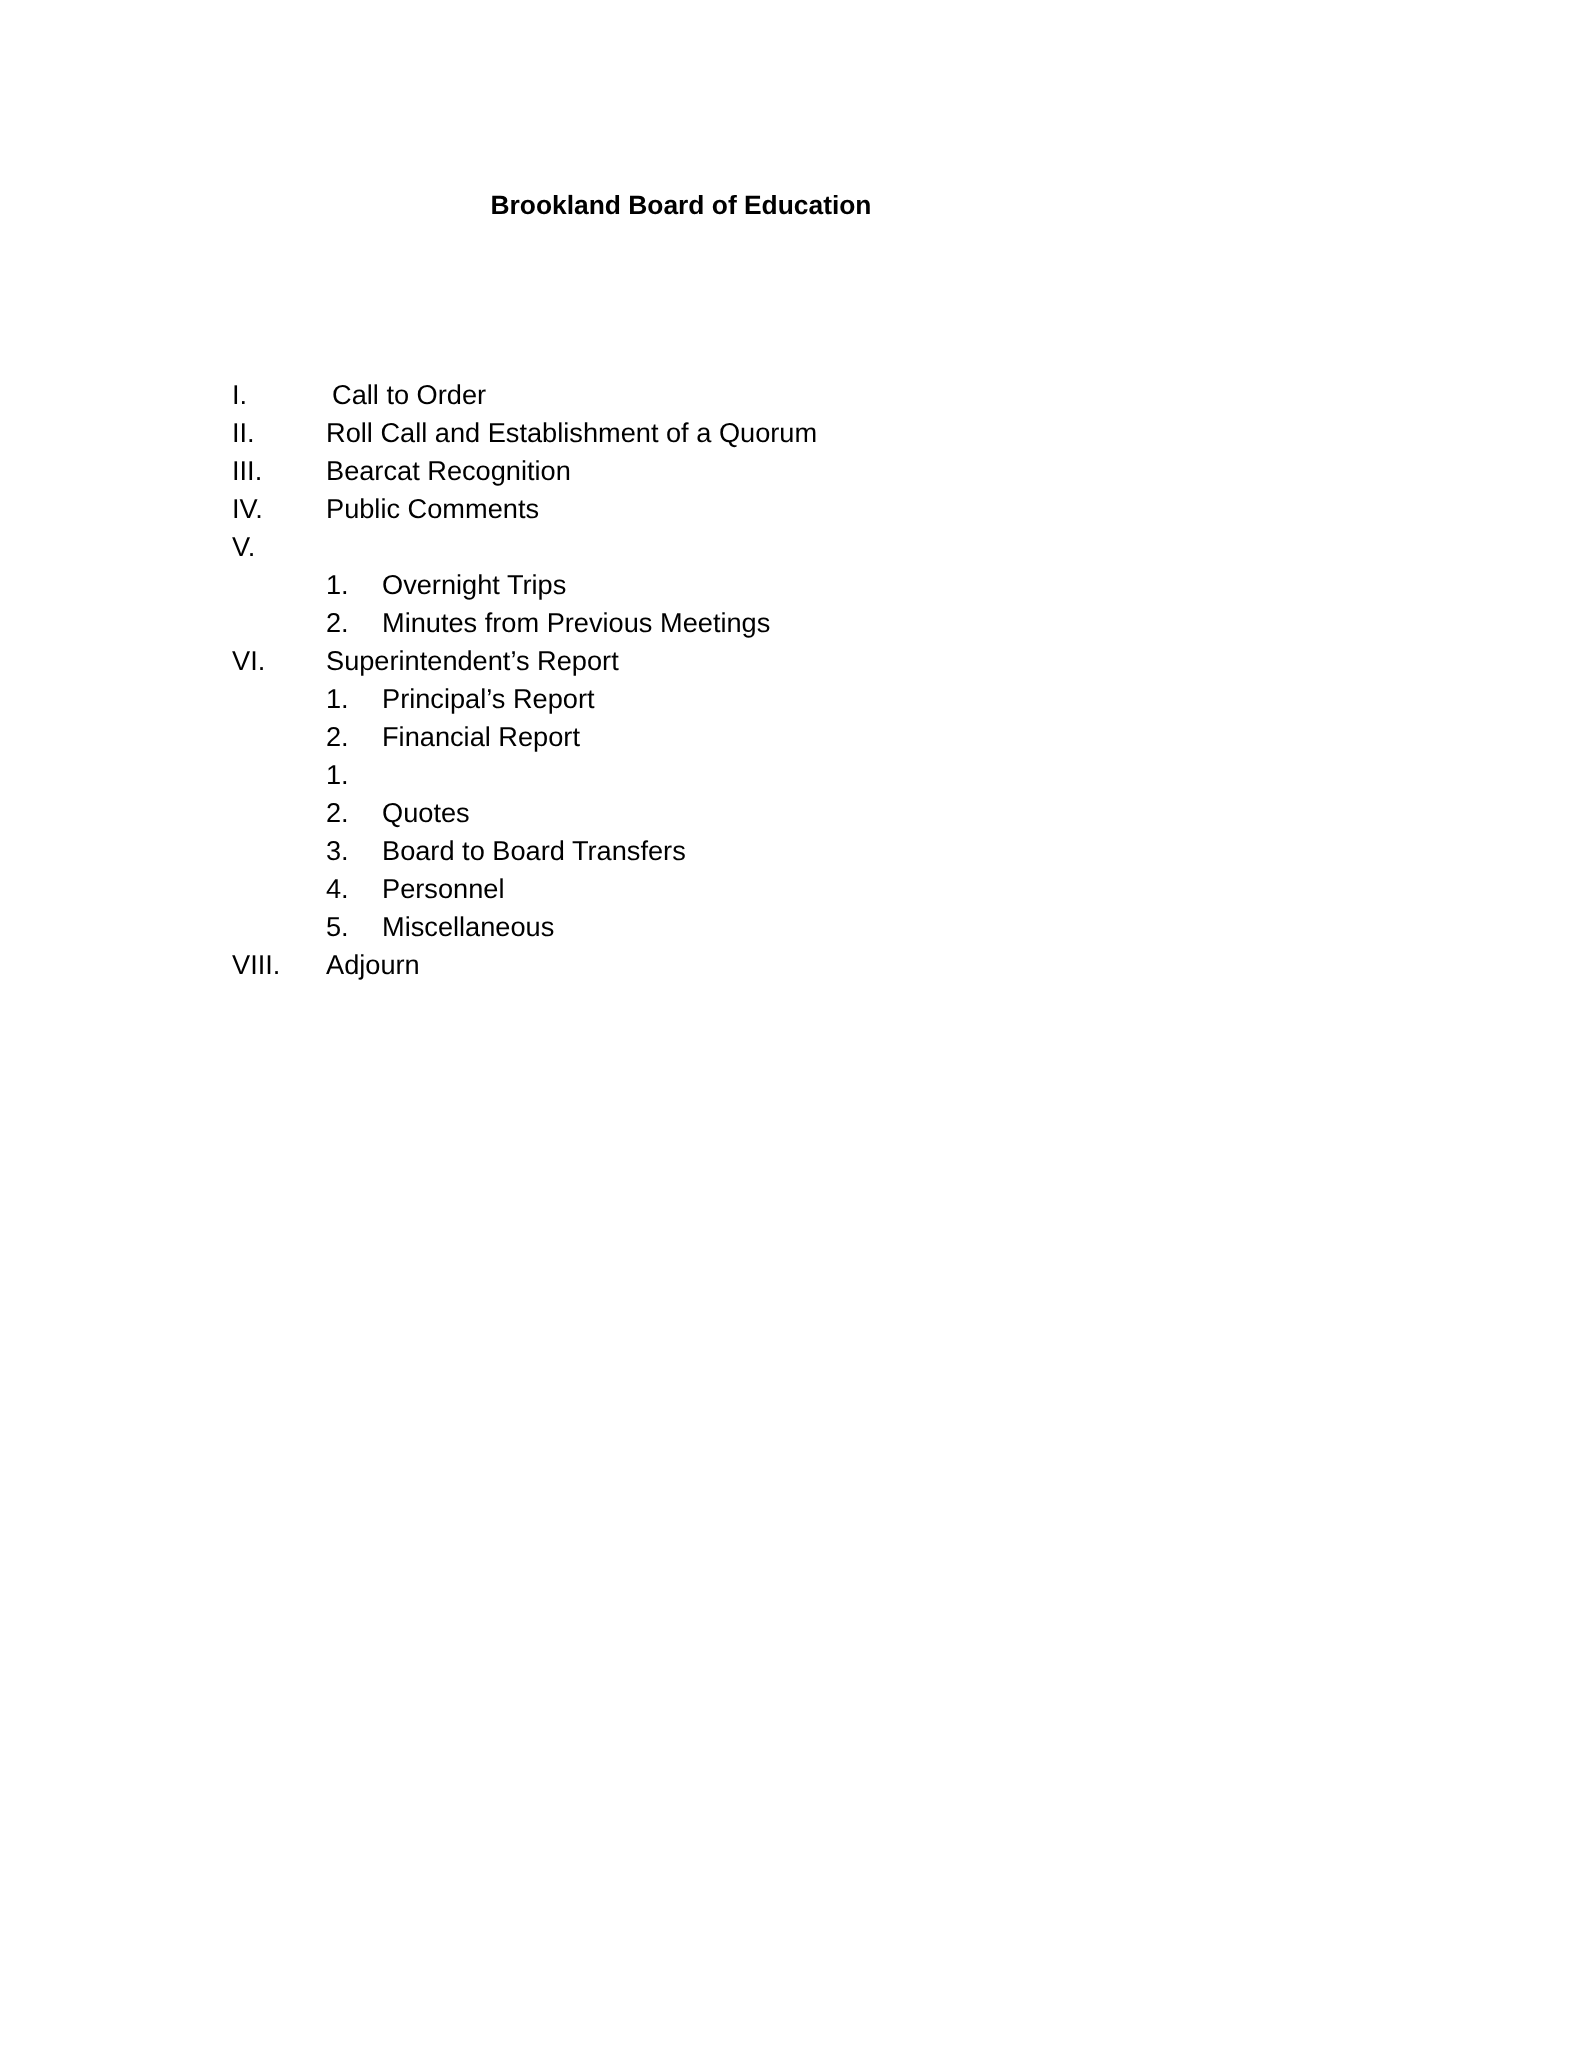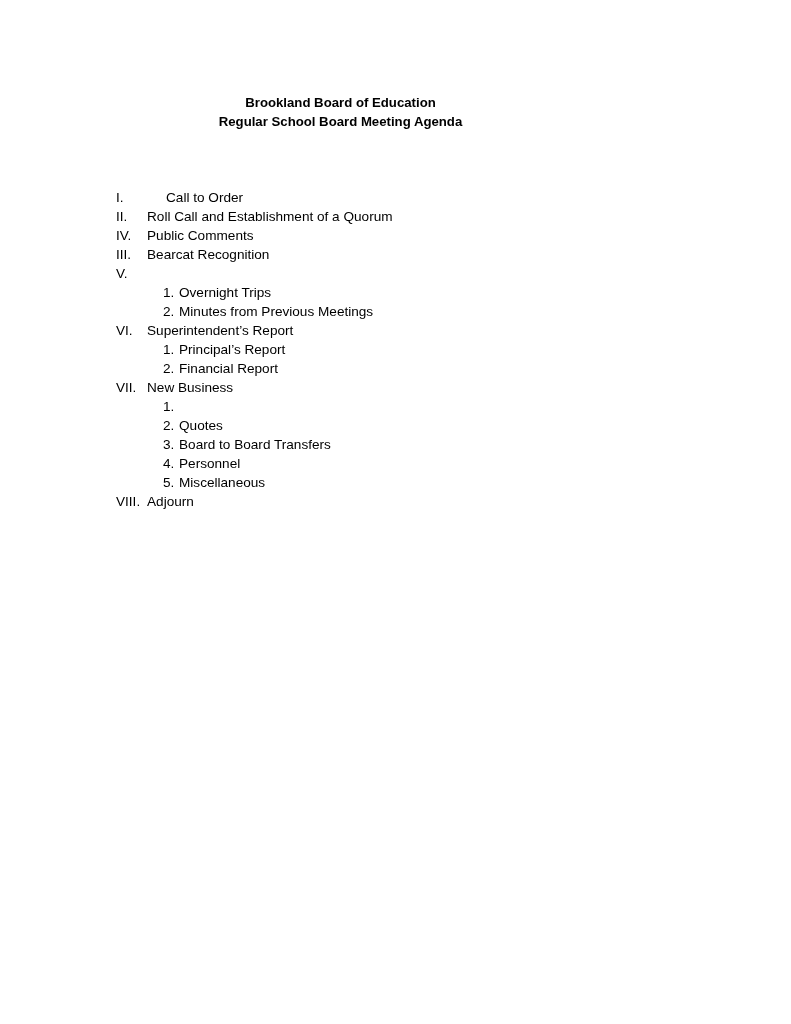--- a/index.html
+++ b/index.html
@@ -5,50 +5,49 @@
   html, body { margin: 0; padding: 0; background: #ffffff; }
   body { width: 791px; height: 1024px; position: relative; overflow: hidden;
          font-family: "Liberation Sans", "DejaVu Sans", sans-serif; color: #000; }
   .page { position: absolute; left: 0; top: 0; width: 791px; height: 1024px; background: #fff; }
   .header { position: absolute; top: 93px; left: 0; width: 681px; text-align: center;
             font-weight: bold; font-size: 13.2px; line-height: 19px; }
   .header div { height: 19px; }
   .agenda { position: absolute; top: 188px; left: 0; width: 791px; font-size: 13.6px; line-height: 19px; }
   .row { position: relative; height: 19px; white-space: nowrap; }
   .num { position: absolute; left: 116px; }
-  .txt { position: absolute; left: 147px; }
+  .txt { position: absolute; left: 163px; }
   .txt.first { left: 166px; }
   .subnum { position: absolute; left: 163px; }
-  .subtxt { position: absolute; left: 179px; }
+  .subtxt { position: absolute; left: 191px; }
 </style>
 </head>
 <body>
 
 <div class="page">
   <div class="header">
     <div>Brookland Board of Education</div>
-    <div>Regular School Board Meeting Agenda</div>
   </div>
 
   <div class="agenda">
     <div class="row">
       <span class="num">I.</span>
       <span class="txt first">Call to Order</span>
     </div>
     <div class="row">
       <span class="num">II.</span>
       <span class="txt">Roll Call and Establishment of a Quorum</span>
     </div>
     <div class="row">
+      <span class="num">III.</span>
+      <span class="txt">Bearcat Recognition</span>
+    </div>
+    <div class="row">
       <span class="num">IV.</span>
       <span class="txt">Public Comments</span>
-    </div>
-    <div class="row">
-      <span class="num">III.</span>
-      <span class="txt">Bearcat Recognition</span>
     </div>
     <div class="row">
       <span class="num">V.</span>
     </div>
     <div class="row">
       <span class="subnum">1.</span>
       <span class="subtxt">Overnight Trips</span>
     </div>
     <div class="row">
       <span class="subnum">2.</span>
@@ -58,24 +57,20 @@
       <span class="num">VI.</span>
       <span class="txt">Superintendent’s Report</span>
     </div>
     <div class="row">
       <span class="subnum">1.</span>
       <span class="subtxt">Principal’s Report</span>
     </div>
     <div class="row">
       <span class="subnum">2.</span>
       <span class="subtxt">Financial Report</span>
-    </div>
-    <div class="row">
-      <span class="num">VII.</span>
-      <span class="txt">New Business</span>
     </div>
     <div class="row">
       <span class="subnum">1.</span>
     </div>
     <div class="row">
       <span class="subnum">2.</span>
       <span class="subtxt">Quotes</span>
     </div>
     <div class="row">
       <span class="subnum">3.</span>

